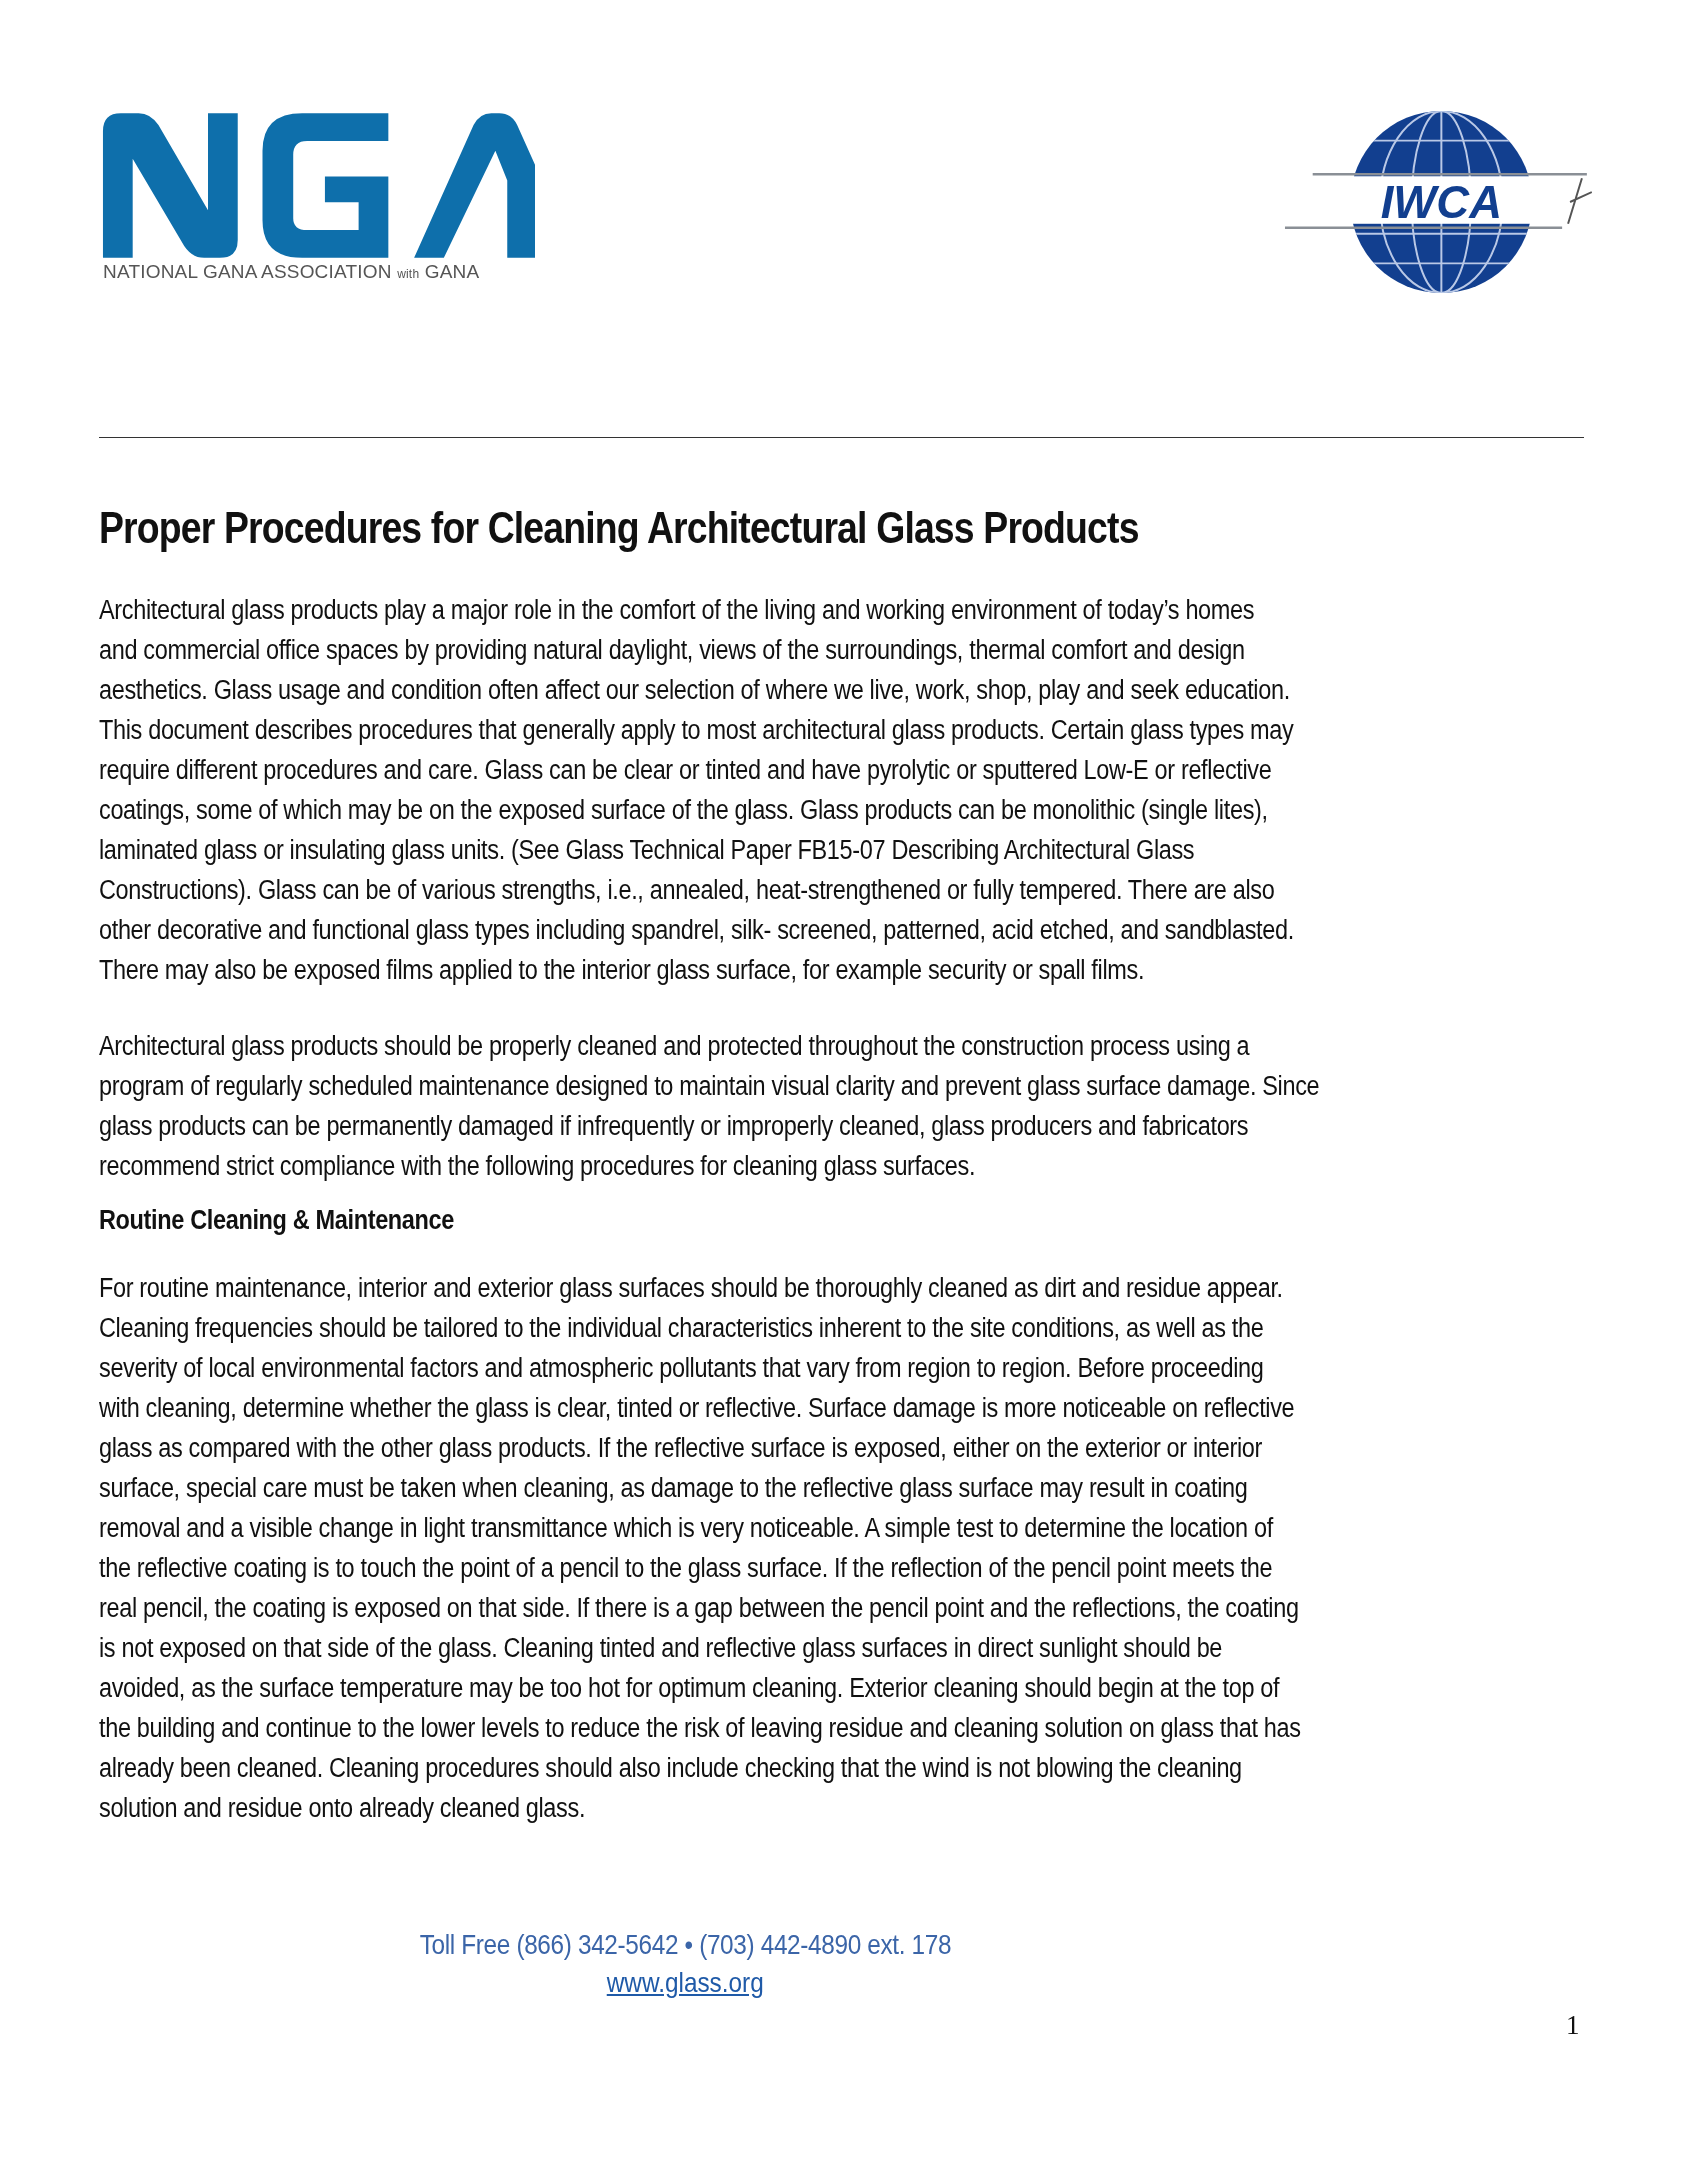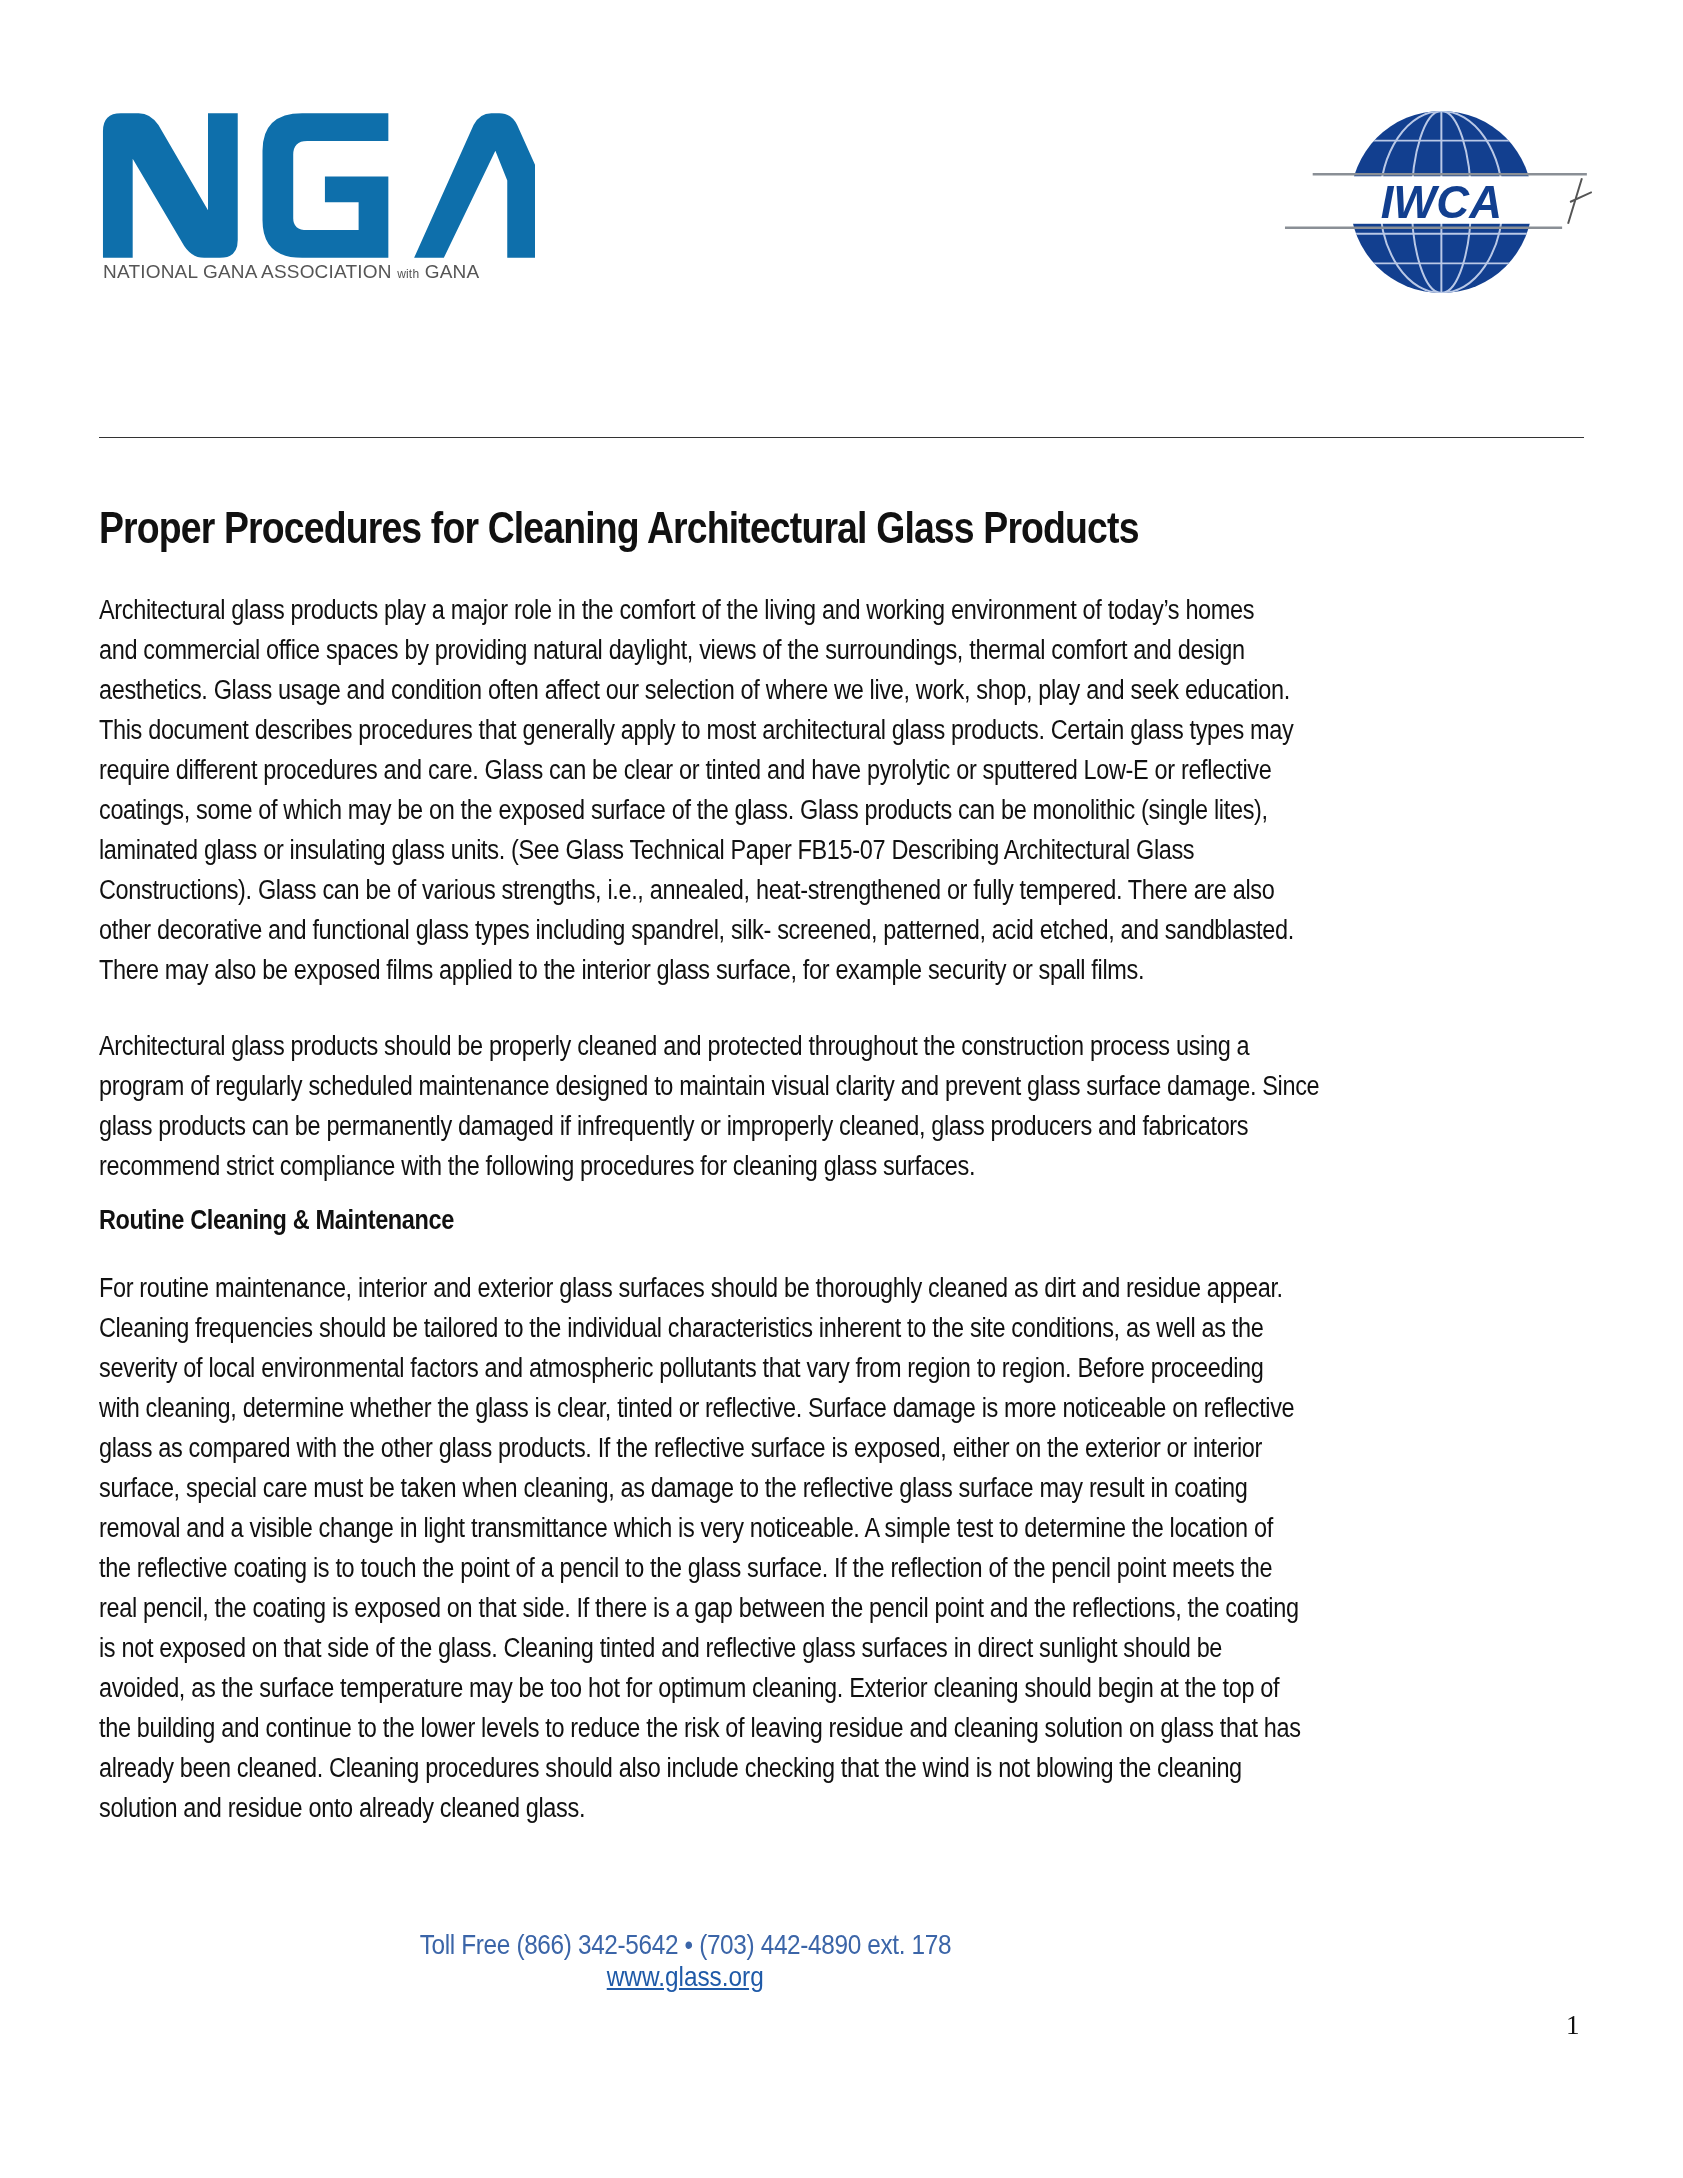--- a/index.html
+++ b/index.html
@@ -28,21 +28,21 @@
   .para { position: absolute; left: 99px; width: 1544px; font-size: 27px; line-height: 40px; letter-spacing: -0.4px; transform: scaleX(0.87); transform-origin: left top; }
   .para .ln { display: block; white-space: nowrap; }
   .p1 { top: 590px; }
   .p2 { top: 1026px; }
   .section-heading { position: absolute; left: 99px; top: 1205px; font-size: 27px; font-weight: bold; letter-spacing: -0.4px; transform: scaleX(0.87); transform-origin: left top; white-space: nowrap; }
   .p3 { top: 1268px; }
 
   
   .footer { position: absolute; left: 0; width: 1370px; top: 1929px; text-align: center; color: #3b65a8; }
   .footer-contact { font-size: 28px; letter-spacing: -0.4px; display: inline-block; transform: scaleX(0.87); white-space: nowrap; }
-  .footer-link-wrap { }
+  .footer-link-wrap { margin-top: 6px; }
   .footer-link { font-size: 28px; color: #1f5aa8; text-decoration: underline; display: inline-block; transform: scaleX(0.87); white-space: nowrap; }
   .page-number { position: absolute; left: 1566px; top: 2010px; font-family: "Liberation Serif", serif; font-size: 27px; color: #111; }
 </style>
 </head>
 <body>
 
 <div class="page">
 
   <div class="nga-logo">
     <svg class="nga-letters" viewBox="0 0 440 150" xmlns="http://www.w3.org/2000/svg">

